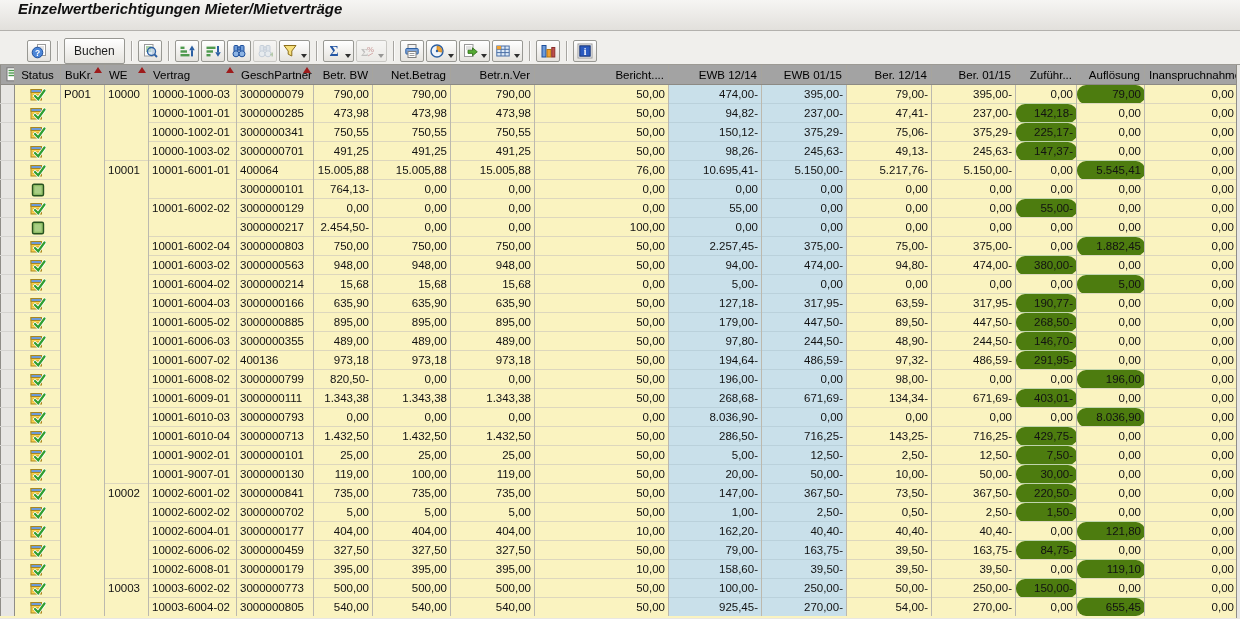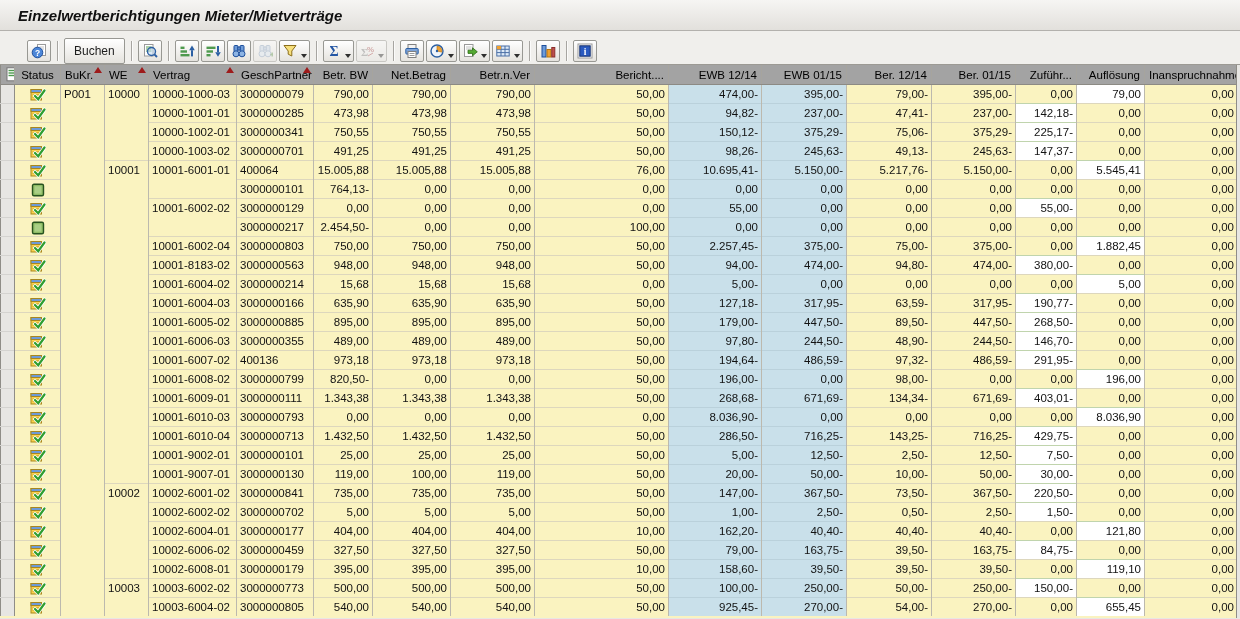--- a/index.html
+++ b/index.html
@@ -5,21 +5,21 @@
   html,body{margin:0;padding:0;}
   body{
     width:1240px;height:619px;overflow:hidden;
     background:#e9e7e3;
     font-family:"Liberation Sans",sans-serif;
     -webkit-font-smoothing:antialiased;
   }
   .titlebar{
     height:31px;background:linear-gradient(#f6f5f3,#e2e0dc);
     border-bottom:1px solid #b3b1ad;
-    display:flex;align-items:center;padding-left:18px;box-sizing:border-box;
+    display:flex;padding-left:18px;box-sizing:border-box;
   }
   .titlebar .title{font-size:15px;font-weight:bold;font-style:italic;color:#101010;}
   .tb-gap{height:7px;background:#f0efec;}
   .toolbar{
     height:27px;background:#f0efec;border-bottom:1px solid #9c9a94;
     display:flex;align-items:center;padding-left:26px;box-sizing:border-box;
   }
   .tb-btn{
     height:22px;min-width:24px;box-sizing:border-box;
     border:1px solid #989893;border-radius:2px;
@@ -47,21 +47,21 @@
   }
   td{
     height:18px;line-height:18px;font-size:11.5px;color:#121212;
     padding:0 3px;white-space:nowrap;overflow:hidden;
     background:#faf3c0;
     border-right:1px solid #bcb9ae;border-top:1px solid #ddd7bd;
   }
   tbody tr:first-child td{border-top:none;}
   td.sel{background:#e7e6e3;border-right:1px solid #8f8d87;border-top:1px solid #d4d3d0;}
   td.blue{background:#c9e0ea;border-top-color:#bad1db;}
-  td.green{background:#ffffff;border-top-color:#c0d4ad;}
+  td.green{background:#4d7c0f;border-top-color:#c0d4ad;border-radius:9px;}
   td.merged{border-top-color:transparent;}
   .a-l{text-align:left;} .a-r{text-align:right;} .a-c{text-align:center;}
   .tri{
     position:absolute;top:2px;right:2px;width:0;height:0;
     border-left:4px solid transparent;border-right:4px solid transparent;
     border-bottom:6px solid #9e1b1b;
   }
   .th-ic{display:inline-block;width:16px;height:16px;vertical-align:middle;}
   .th-ic svg{width:16px;height:16px;display:block;}
   .st-ic{display:inline-block;width:16px;height:14px;vertical-align:middle;}
@@ -524,21 +524,21 @@
           <td class="a-c"><span class="st-ic"><svg viewBox="0 0 16 14">
                 <rect x="1" y="1.5" width="10.5" height="10.5" fill="#f9d24e" stroke="#a8871f"></rect>
                 <rect x="1" y="1.5" width="10.5" height="3" fill="#6d9bd8" stroke="#a8871f"></rect>
                 <line x1="2.5" y1="6.8" x2="10" y2="6.8" stroke="#caa52c"></line>
                 <line x1="2.5" y1="9.3" x2="10" y2="9.3" stroke="#caa52c"></line>
                 <path d="M5 8 L8.2 11.2 L14.5 2.5" fill="none" stroke="#ffffff" stroke-width="3.8" stroke-linecap="round"></path>
                 <path d="M5 8 L8.2 11.2 L14.5 2.5" fill="none" stroke="#2f9e2f" stroke-width="2.2" stroke-linecap="round"></path>
               </svg></span></td>
           <td class="a-l merged"></td>
           <td class="a-l merged"></td>
-          <td class="a-l">10001-8183-02</td>
+          <td class="a-l">10001-6003-02</td>
           <td class="a-l">3000000563</td>
           <td class="a-r">948,00</td>
           <td class="a-r">948,00</td>
           <td class="a-r">948,00</td>
           <td class="a-r">50,00</td>
           <td class="a-r blue">94,00-</td>
           <td class="a-r blue">474,00-</td>
           <td class="a-r">94,80-</td>
           <td class="a-r">474,00-</td>
           <td class="a-r green">380,00-</td>

